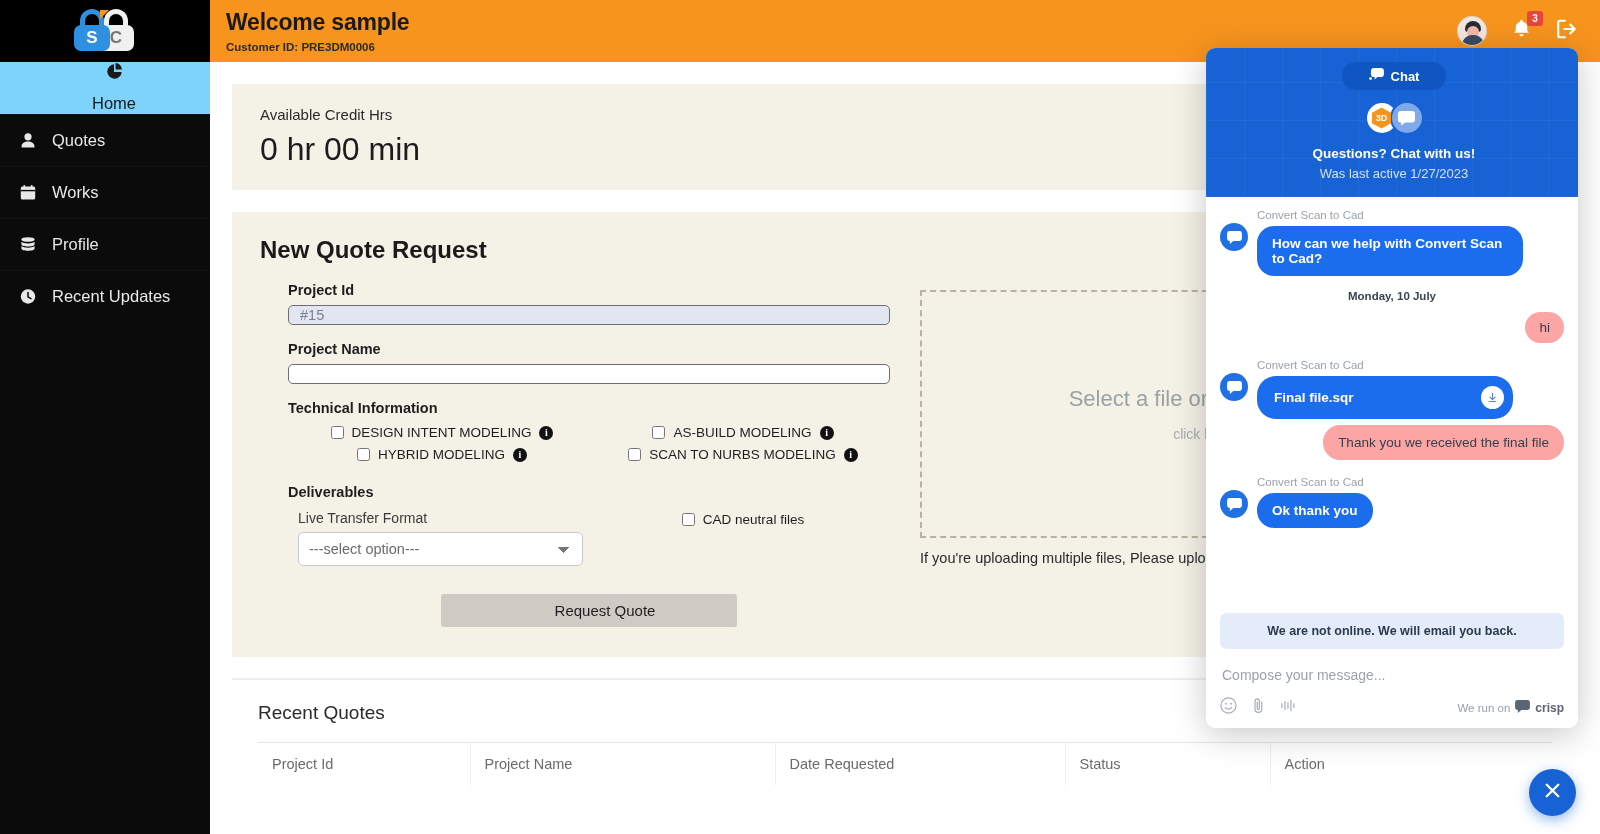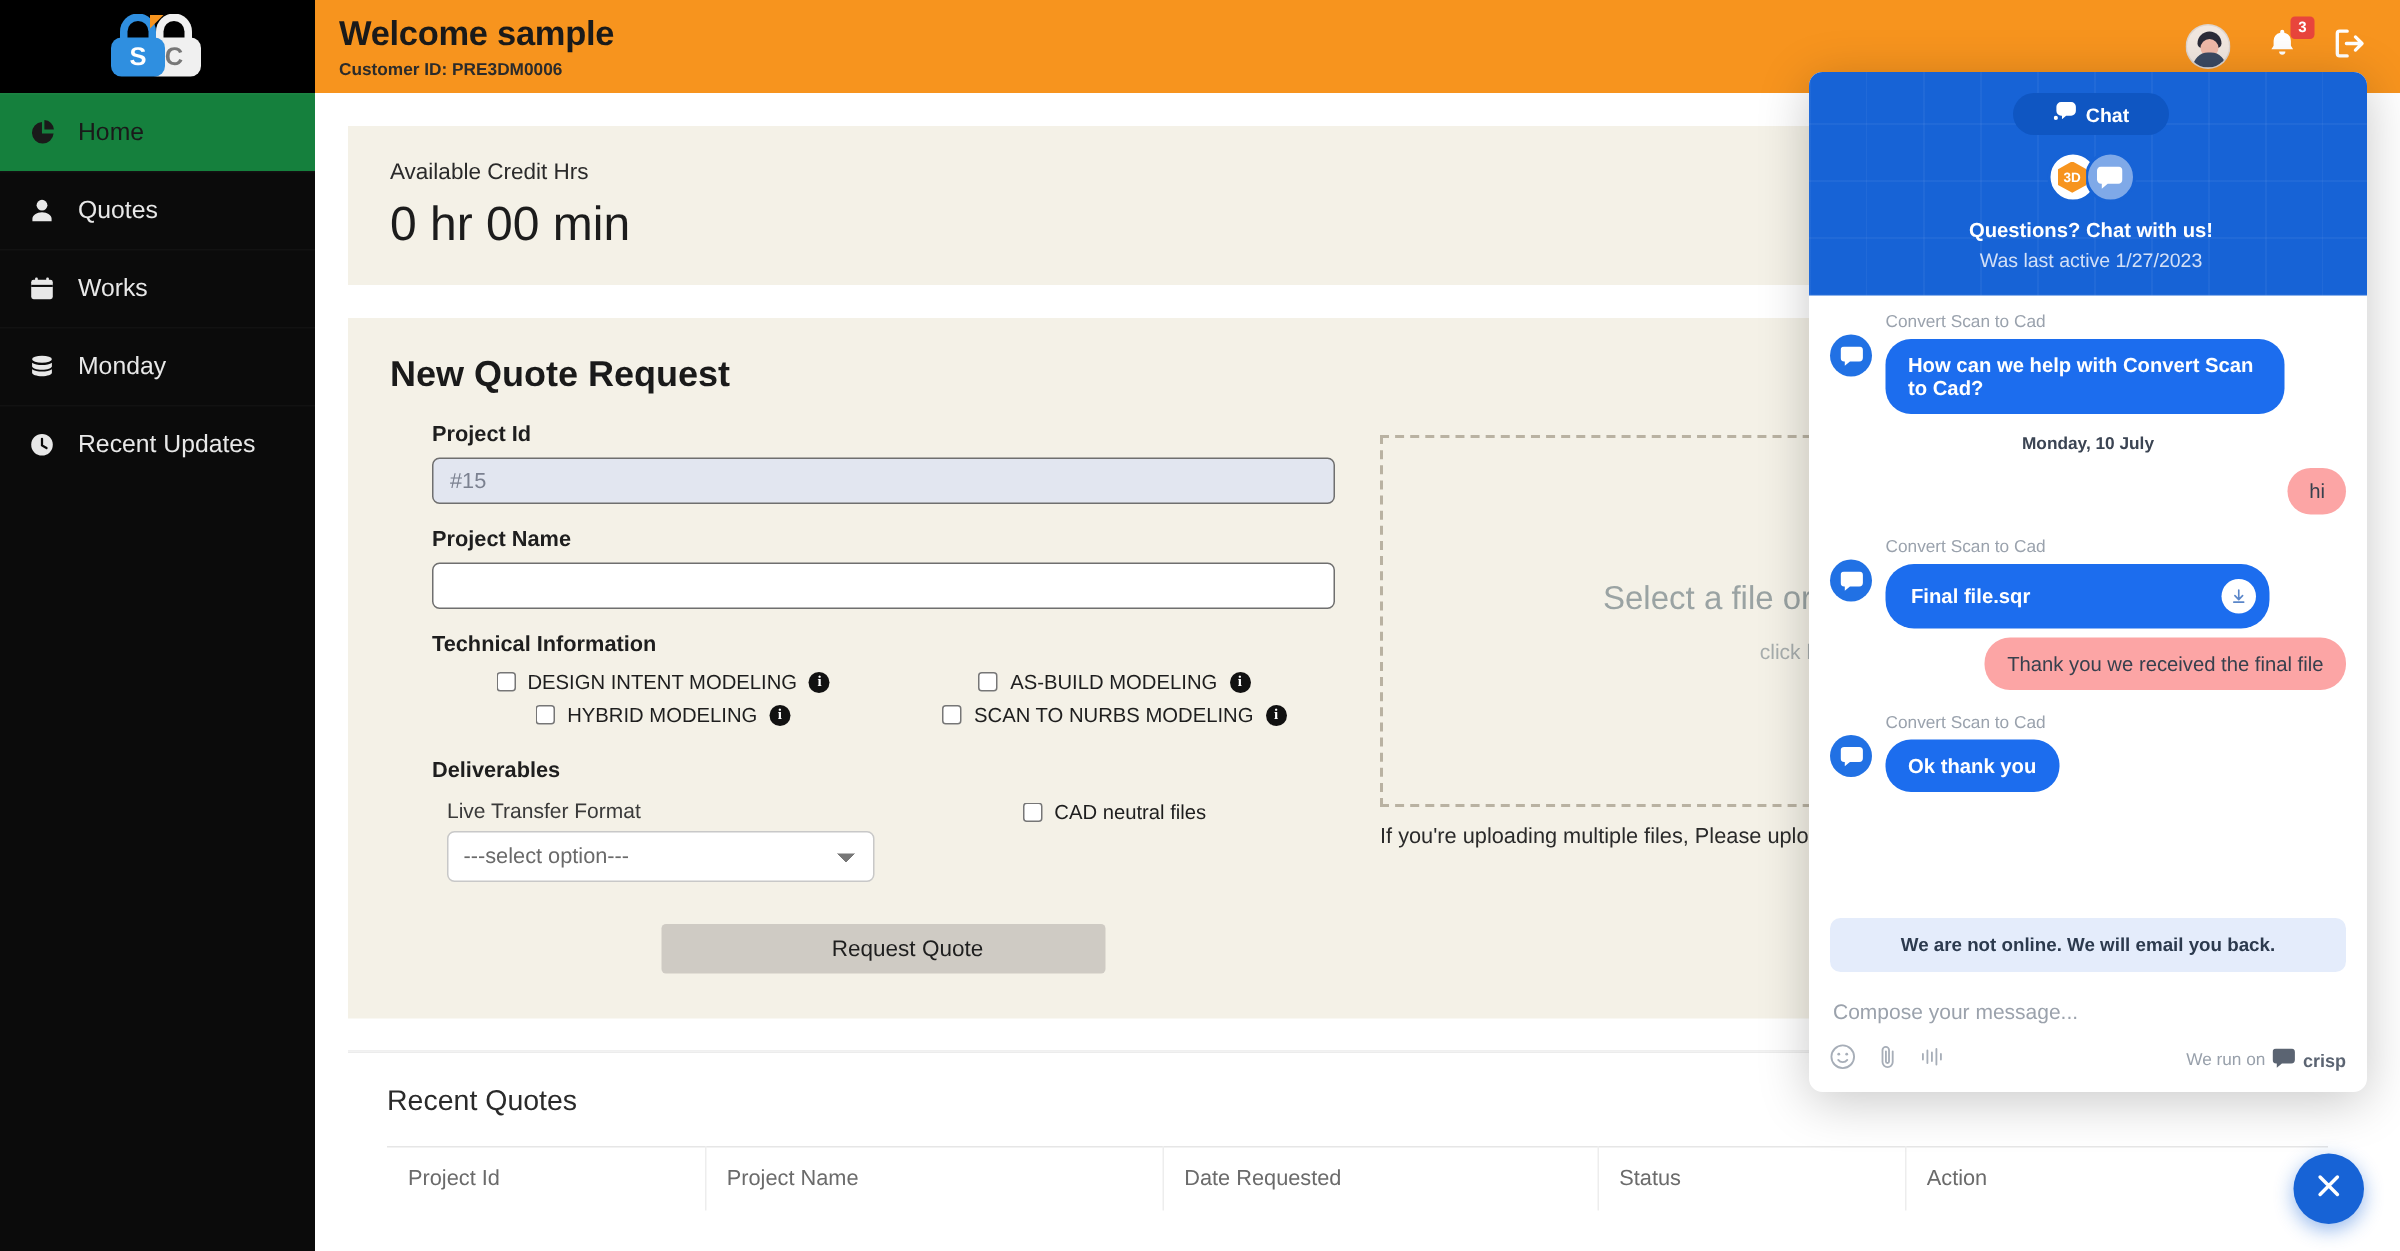--- a/index.html
+++ b/index.html
@@ -58,21 +58,21 @@
   .nav-item {
     height: 52px;
     display: flex; align-items: center;
     padding-left: 18px;
     gap: 14px;
     color: #e8e8e8;
     font-size: 16.5px;
     cursor: pointer;
     border-top: 1px solid rgba(255,255,255,0.03);
   }
-  .nav-item.active { background: #15803d; color: #1a1a1a; }
+  .nav-item.active { background: #7dd3fc; color: #1a1a1a; flex-direction: column; }
   .nav-item .ico { width: 20px; display: flex; align-items: center; justify-content: center; }
   .nav-item svg { display: block; }
 
   
   .main {
     flex: 1; height: 834px;
     background: #ffffff;
     display: flex; flex-direction: column;
     overflow: hidden;
   }
@@ -113,21 +113,21 @@
   .credit-value { font-size: 32px; color: #1c1c1c; margin-top: 8px; font-weight: normal; }
 
   .quote-card { padding: 24px 28px 30px 28px; }
   .quote-card h2 { font-size: 24px; font-weight: bold; color: #1a1a1a; margin-bottom: 18px; }
   .quote-row { display: flex; gap: 30px; }
   .quote-left { width: 630px; flex: 0 0 630px; padding-left: 28px; }
   .quote-right { flex: 1; padding-top: 8px; }
 
   label.fl { display: block; font-size: 14.5px; font-weight: bold; color: #1e1e1e; margin-bottom: 7px; }
   .inp {
-    width: 100%; height: 31px;
+    width: 100%; height: 20px;
     border: 1px solid #6f6f6f; border-radius: 5px;
     padding: 0 11px; font-size: 14.5px;
     font-family: "Liberation Sans", sans-serif;
     background: #fff; color: #333;
     outline: none;
   }
   .inp.disabled { background: #E2E6F0; color: #7b8190; }
   .field { margin-bottom: 16px; }
 
   .sec-title { font-size: 14.5px; font-weight: bold; color: #1e1e1e; margin: 6px 0 9px 0; }
@@ -349,21 +349,21 @@
     </div>
 
     <div class="nav-item">
       <span class="ico">
         <svg width="16" height="17" viewBox="0 0 16 16">
             <ellipse cx="8" cy="3" rx="6.6" ry="2.3" fill="currentColor"></ellipse>
             <path fill="currentColor" d="M1.4 5.3v2.4c0 1.3 3 2.3 6.6 2.3s6.6-1 6.6-2.3V5.3c-1.3 1.1-3.9 1.6-6.6 1.6S2.7 6.4 1.4 5.3z"></path>
             <path fill="currentColor" d="M1.4 9.6V12c0 1.3 3 2.3 6.6 2.3s6.6-1 6.6-2.3V9.6c-1.3 1.1-3.9 1.6-6.6 1.6s-5.3-.5-6.6-1.6z"></path>
           </svg>
       </span>
-      <span>Monday</span>
+      <span>Profile</span>
     </div>
 
     <div class="nav-item">
       <span class="ico">
         <svg width="16" height="17" viewBox="0 0 16 16">
             <circle cx="8" cy="8" r="7.2" fill="currentColor"></circle>
             <path d="M8 4v4.4l3 1.8" stroke="#0b0b0b" stroke-width="1.5" fill="none" stroke-linecap="round"></path>
           </svg>
       </span>
       <span>Recent Updates</span>

